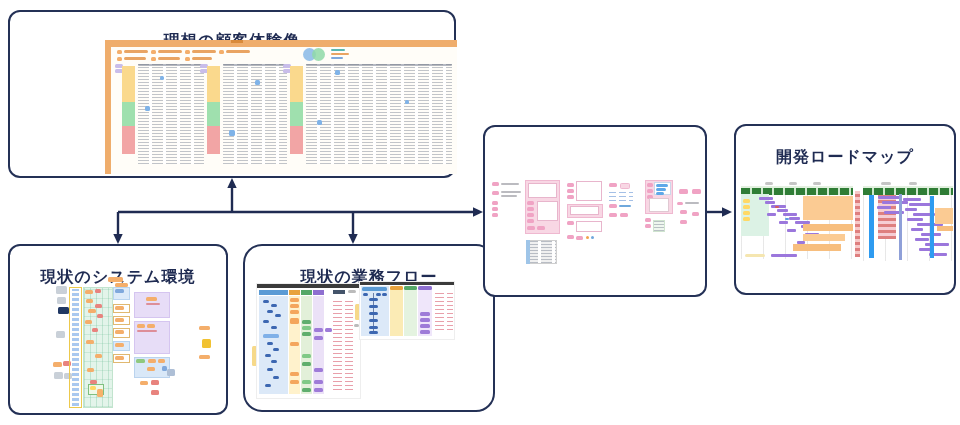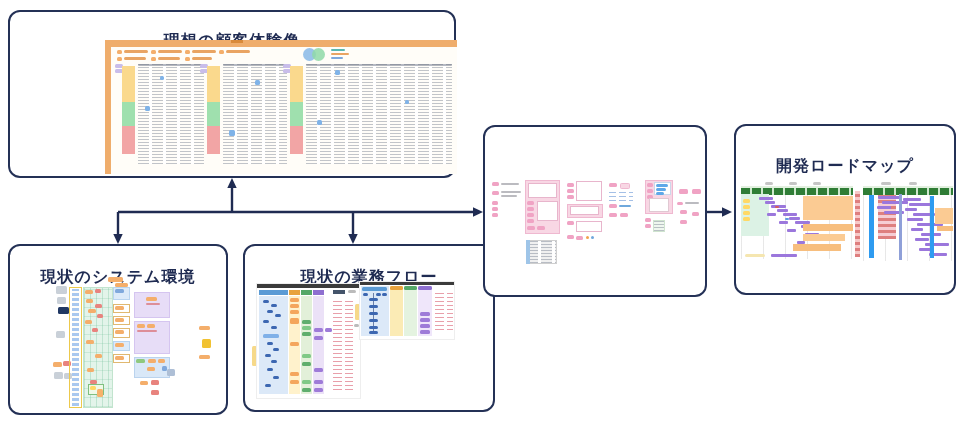--- a/index.html
+++ b/index.html
@@ -180,21 +180,21 @@
       <div class="chip or" style="left:88px;top:104px;width:8px;height:4px;"></div>
       <div class="chip rd" style="left:99px;top:103px;width:8px;height:5px;"></div>
       <div class="chip rd" style="left:99px;top:113px;width:8px;height:5px;"></div>
       <div class="chip or" style="left:147px;top:49px;width:11px;height:4px;"></div>
       <div class="chip" style="left:150px;top:62px;width:9px;height:9px;background:#f1c232;"></div>
       <div class="chip or" style="left:147px;top:78px;width:11px;height:4px;"></div>
       <div class="chip" style="left:115px;top:92px;width:8px;height:7px;background:#aebfd6;"></div>
     </div>
   </section>
 
-  <section class="panel" style="left:243px;top:244px;width:252px;height:168px;">
+  <section class="panel" style="left:243px;top:244px;width:252px;height:168px;border-radius:19px;">
     <h2 class="ptitle" style="top:8px;">現状の業務フロー</h2>
 
     <div class="chip" style="left:7px;top:100px;width:5px;height:20px;background:#f6d98a;"></div>
 
     <div class="a" style="left:12px;top:38px;width:103px;height:114px;background:#fff;box-shadow:0 0 0 1px #eee;">
       <div class="a" style="left:0;top:0;width:103px;height:4px;background:#3b3b3b;"></div>
       <div class="a" style="left:2px;top:6px;width:29px;height:5px;background:#5b9bd5;"></div>
       <div class="a" style="left:32px;top:6px;width:11px;height:5px;background:#e8a33d;"></div>
       <div class="a" style="left:44px;top:6px;width:11px;height:5px;background:#55a868;"></div>
       <div class="a" style="left:56px;top:6px;width:11px;height:5px;background:#8e6fd0;"></div>
@@ -334,21 +334,21 @@
       <div class="chip pk" style="left:203px;top:9px;width:9px;height:5px;"></div>
       <div class="chip pk" style="left:188px;top:22px;width:6px;height:3px;"></div>
       <div class="chip" style="left:196px;top:22px;width:14px;height:2px;background:rgba(120,120,130,.5);"></div>
       <div class="chip pk" style="left:191px;top:30px;width:7px;height:4px;"></div>
       <div class="chip pk" style="left:203px;top:32px;width:7px;height:4px;"></div>
       <div class="chip pk" style="left:191px;top:40px;width:7px;height:4px;"></div>
     </div>
   </section>
 
   <section class="panel" style="left:734px;top:124px;width:222px;height:171px;">
-    <h2 class="ptitle" style="top:17px;text-align:center;">開発ロードマップ</h2>
+    <h2 class="ptitle" style="top:8px;text-align:center;">開発ロードマップ</h2>
     <div class="a" style="left:5px;top:56px;width:213px;height:86px;">
       <div class="chip" style="left:24px;top:0;width:8px;height:3px;background:rgba(140,140,140,.5);"></div>
       <div class="chip" style="left:48px;top:0;width:8px;height:3px;background:rgba(140,140,140,.5);"></div>
       <div class="chip" style="left:72px;top:0;width:8px;height:3px;background:rgba(140,140,140,.5);"></div>
       <div class="chip" style="left:140px;top:0;width:10px;height:3px;background:rgba(140,140,140,.5);"></div>
       <div class="chip" style="left:168px;top:0;width:8px;height:3px;background:rgba(140,140,140,.5);"></div>
       <div class="a rows vgrid" style="left:0;top:11px;width:112px;height:66px;"></div>
       <div class="a rows vgrid" style="left:122px;top:11px;width:90px;height:68px;"></div>
       <div class="a ghead" style="left:0;top:4px;width:112px;height:7px;"></div>
       <div class="a ghead" style="left:122px;top:4px;width:90px;height:7px;"></div>

